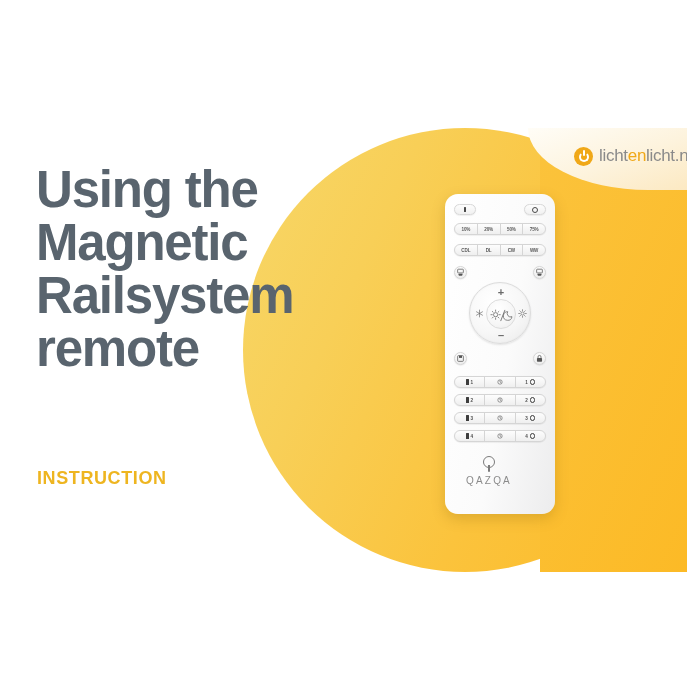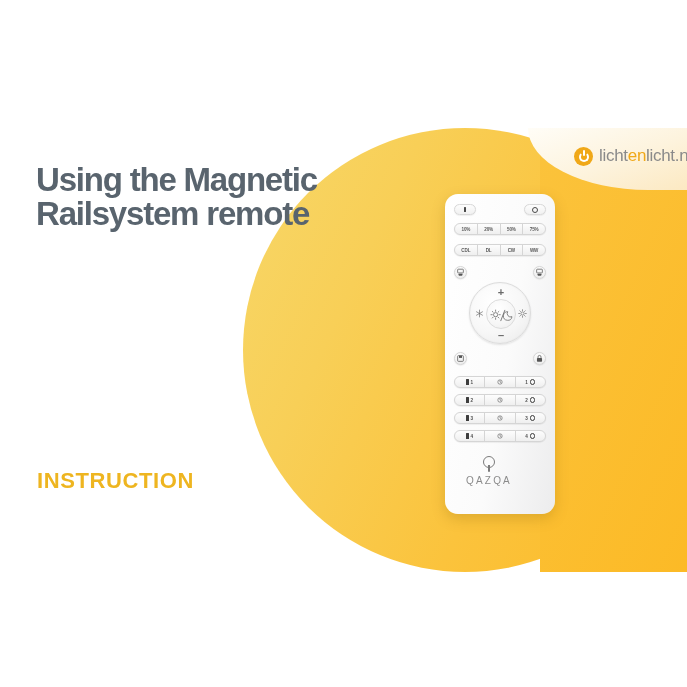--- a/index.html
+++ b/index.html
@@ -97,31 +97,31 @@
   .logo-text .p2 { color: #f0a818; }
   .logo-text .p3 { color: #8a8a8a; }
 
   
   .headline {
     position: absolute;
     left: 36px;
     top: 163px;
     width: 330px;
     color: #59646e;
-    font-size: 33px;
+    font-size: 51px;
     line-height: 1.04;
     font-weight: 700;
     letter-spacing: -1.2px;
   }
   .kicker {
     position: absolute;
     left: 37px;
     top: 468px;
     color: #eeb520;
-    font-size: 22px;
+    font-size: 18px;
     font-weight: 700;
     letter-spacing: 0.6px;
   }
 
   
   .remote {
     position: absolute;
     left: 445px;
     top: 194px;
     width: 110px;

